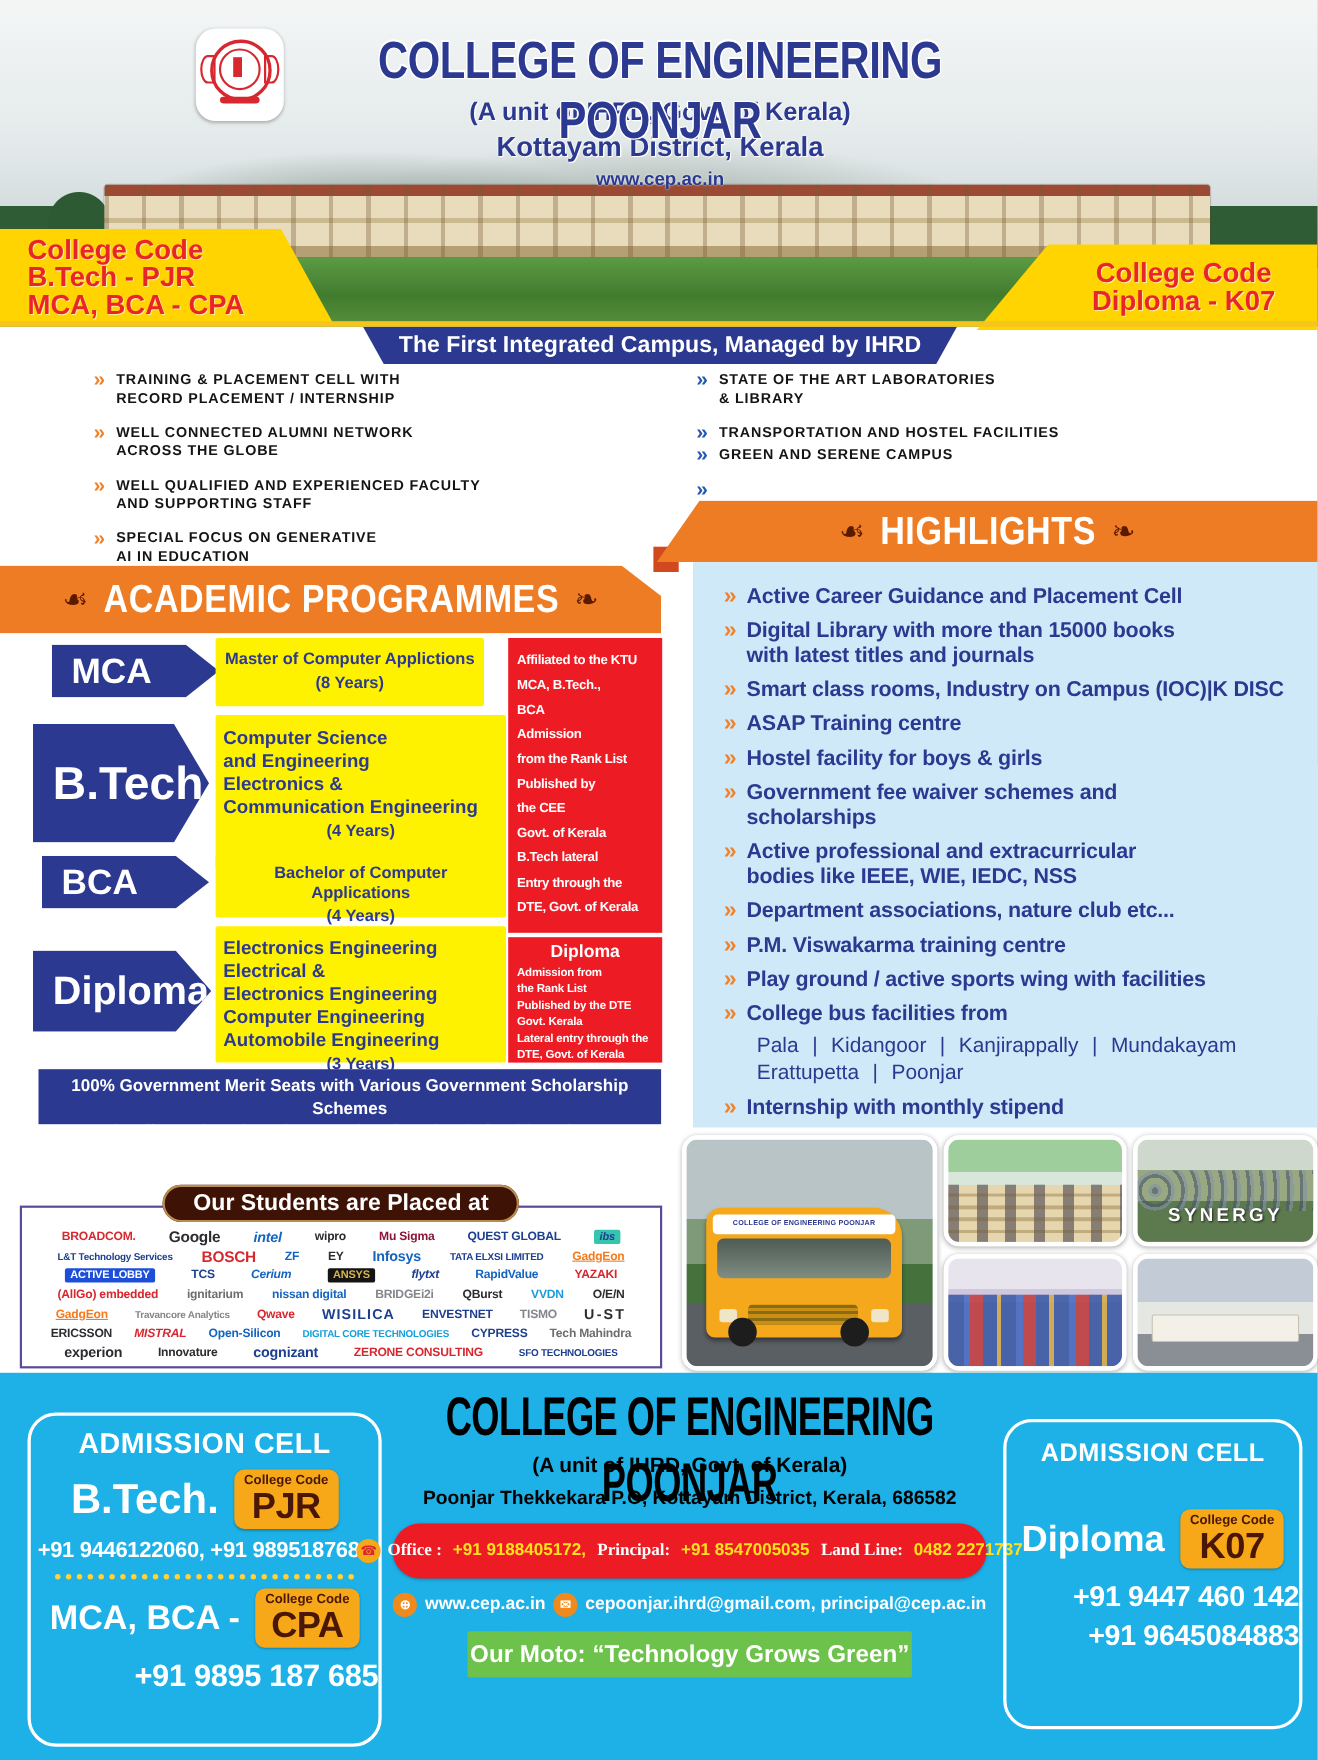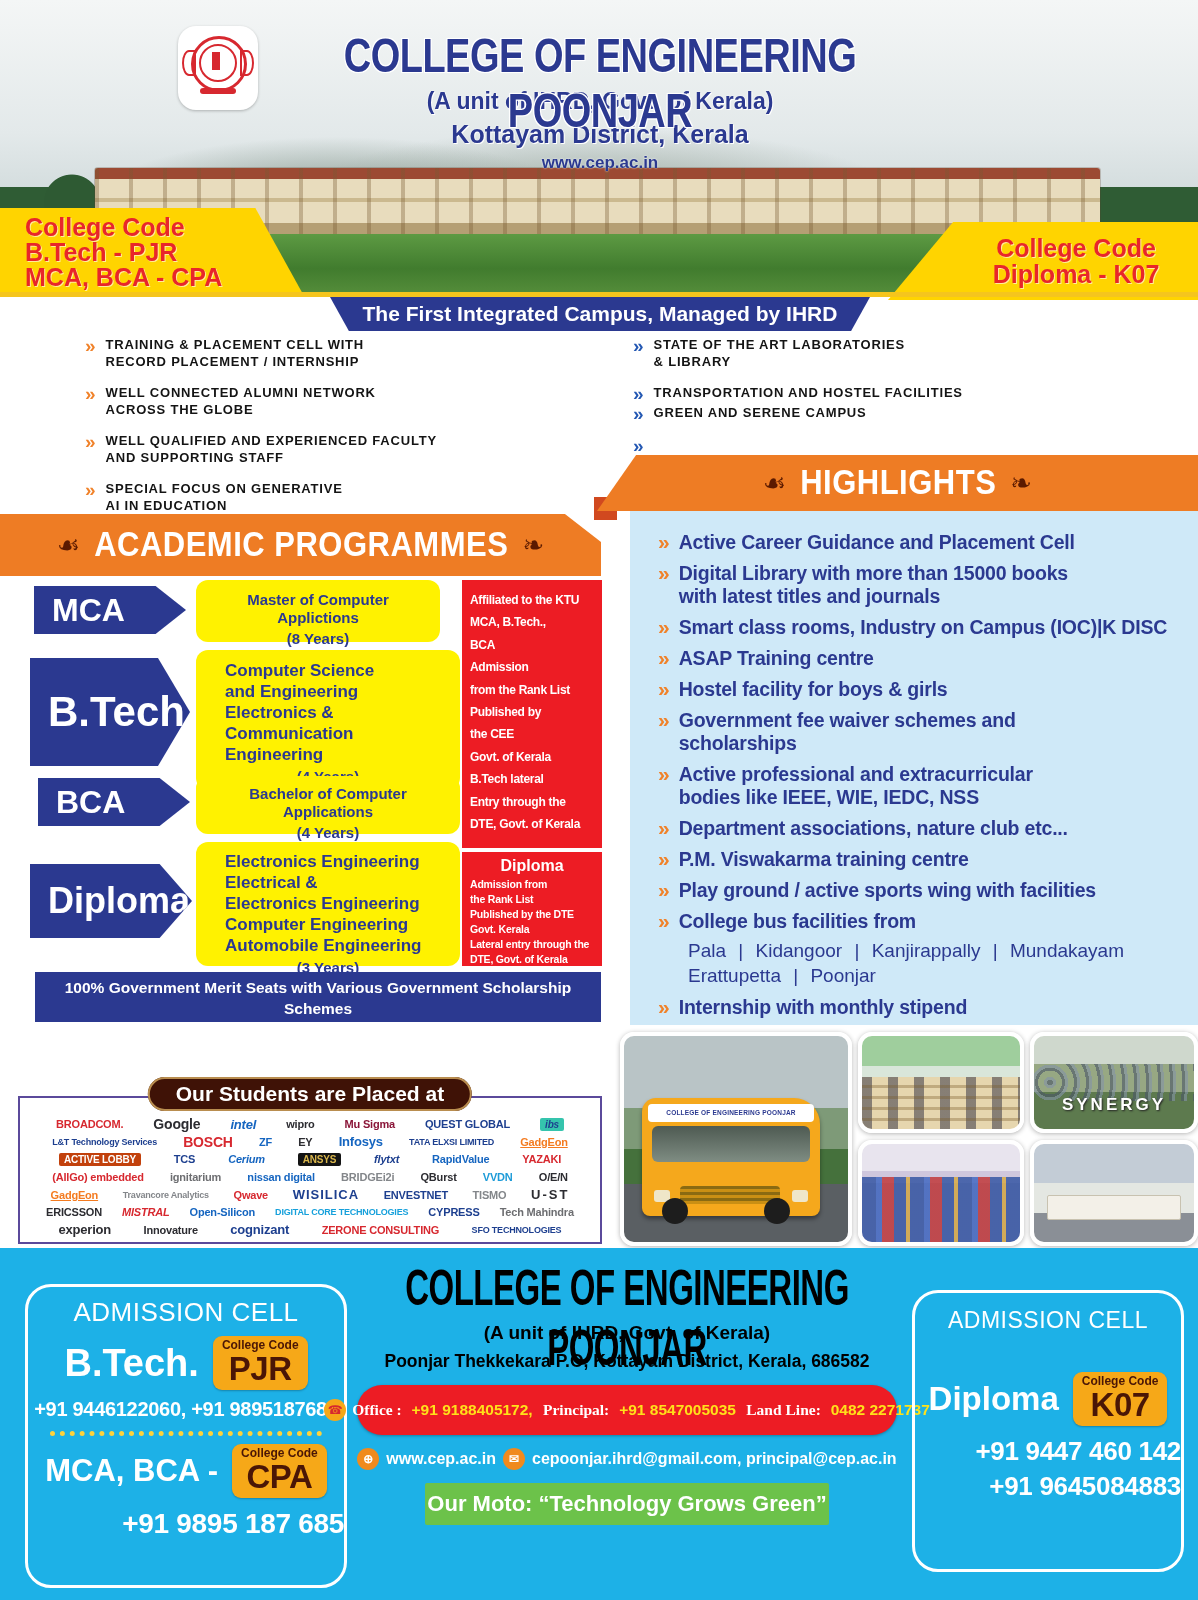--- a/index.html
+++ b/index.html
@@ -79,26 +79,26 @@
   .hl-panel{position:absolute;left:630px;top:511px;width:568px;height:514px;background:#cfe9f8;
      padding:20px 12px 0 28px;box-sizing:border-box;}
   .hl-item{display:flex;gap:9px;margin-bottom:8px;align-items:flex-start;}
   .hl-item .chev{font-size:21px;line-height:21px;}
   .hl-text{font-size:19.5px;font-weight:700;color:#2b3990;line-height:23px;white-space:pre-line;letter-spacing:-.2px;}
   .hl-routes{margin:-3px 0 8px 30px;font-size:19px;color:#2b3990;line-height:25px;white-space:pre-line;word-spacing:7px;}
 
   
   .prog-arrow{position:absolute;background:#2b3990;clip-path:polygon(0 0,80% 0,100% 50%,80% 100%,0 100%);
      color:#fff;font-weight:700;display:flex;align-items:center;padding-left:18px;box-sizing:border-box;}
-  .pa-mca{left:34px;top:586px;width:152px;height:48px;font-size:32px;}
+  .pa-mca{left:47px;top:586px;width:152px;height:48px;font-size:32px;}
   .pa-btech{left:30px;top:658px;width:160px;height:108px;font-size:42px;}
   .pa-bca{left:38px;top:778px;width:152px;height:48px;font-size:32px;}
   .pa-dip{left:30px;top:864px;width:162px;height:74px;font-size:36px;}
-  .prog-box{position:absolute;background:#fff200;border-radius:12px;color:#2b3990;font-weight:700;
-     box-sizing:border-box;padding:8px 29px;}
+  .prog-box{position:absolute;background:#fff200;border-radius:2px;color:#2b3990;font-weight:700;
+     box-sizing:border-box;padding:8px 7px;}
   .pb-mca{left:196px;top:580px;width:244px;height:62px;text-align:center;padding-top:11px;}
   .pb-btech{left:196px;top:650px;width:264px;height:140px;padding-top:10px;}
   .pb-bca{left:196px;top:776px;width:264px;height:58px;text-align:center;padding-top:9px;}
   .pb-dip{left:196px;top:842px;width:264px;height:124px;padding-top:9px;}
   .pb-line{font-size:15px;line-height:18px;white-space:pre-line;}
   .pb-btech .pb-line,.pb-dip .pb-line{font-size:17px;line-height:21px;}
   .pb-years{font-size:15px;margin-top:3px;text-align:center;}
   .redbox{position:absolute;background:#ed1c24;color:#fff;font-weight:700;box-sizing:border-box;}
   .red1{left:462px;top:580px;width:140px;height:268px;padding:9px 8px;font-size:12px;line-height:22.4px;
         white-space:pre-line;letter-spacing:-.3px;}
@@ -118,21 +118,21 @@
   .lg-rows{position:absolute;left:6px;top:18px;right:6px;bottom:4px;display:flex;flex-direction:column;
      justify-content:space-between;}
   .lg-row{display:flex;justify-content:space-evenly;align-items:center;height:16px;text-align:right;}
   .lg{font-weight:700;font-size:11px;white-space:nowrap;letter-spacing:-.2px;}
   .c-red{color:#d7282f;} .c-blue{color:#1565c0;} .c-navy{color:#1d3f8f;} .c-orange{color:#f47b20;text-decoration:underline;}
   .c-dark{color:#2c2c31;} .c-maroon{color:#8a1538;} .c-gray{color:#83868a;} .c-teal{color:#16a0db;}
   .c-lblue{color:#1d9bd8;} .c-gray2{color:#6d6e71;}
   .bx{padding:1px 5px;border-radius:2px;font-size:10px;}
   .bx-teal{background:#35c4ad;color:#1d3f8f;font-style:italic;}
   .bx-black{background:#141414;color:#d9b64c;}
-  .bx-red{background:#c2410c;color:#fff;}
+  .bx-red{background:#1d4ed8;color:#fff;}
 
   
   .photo{position:absolute;border:4px solid #fff;border-radius:14px;box-shadow:0 1px 5px rgba(0,0,0,.3);
      overflow:hidden;box-sizing:border-box;}
   .ph-bus{left:620px;top:1032px;width:232px;height:214px;
      background:linear-gradient(180deg,#b9c4c6 0 35%,#7e9a78 35% 55%,#45713c 55% 72%,#5a5f63 72% 100%);}
   .bus-body{position:absolute;left:18px;top:62px;width:178px;height:118px;background:#f5a81c;border-radius:14px 26px 8px 8px;
      box-shadow:0 3px 4px rgba(0,0,0,.4);}
   .bus-banner{position:absolute;left:6px;top:6px;right:6px;height:18px;background:#fff;border-radius:4px;
      color:#2b3990;font-size:6.5px;font-weight:700;text-align:center;line-height:18px;letter-spacing:.2px;}
@@ -161,21 +161,21 @@
   .ph-group{left:1030px;top:1140px;width:168px;height:106px;
      background:linear-gradient(180deg,#c3ccd6 0 40%,#e4e7e2 40% 70%,#8a8f96 70% 100%);}
   .ph-group:before{content:"";position:absolute;left:8%;right:8%;top:52%;height:24%;
      background:#f3f0e8;border:1px solid #c8c2b0;border-radius:2px;}
 
   
   .footer{position:absolute;left:0;top:1248px;width:1198px;height:352px;background:#1db1e7;}
   .cell{position:absolute;border:3px solid #fff;border-radius:26px;color:#fff;text-align:center;box-sizing:border-box;}
   .cellL{left:25px;top:36px;width:322px;height:304px;padding-top:10px;}
   .cellR{left:912px;top:42px;width:272px;height:282px;padding-top:14px;}
-  .cell-h{font-size:26px;font-weight:400;letter-spacing:.5px;}
+  .cell-h{font-size:26px;font-weight:700;letter-spacing:.5px;}
   .badge{display:inline-block;background:#f6a818;border-radius:9px;padding:3px 9px 5px;line-height:1;
      box-shadow:0 1px 2px rgba(0,0,0,.25);}
   .badge .b-top{font-size:12px;font-weight:700;color:#4a1606;display:block;}
   .badge .b-code{font-size:33px;font-weight:700;color:#4a1606;display:block;margin-top:1px;letter-spacing:-.5px;}
   .rowflex{display:flex;align-items:center;justify-content:center;gap:14px;margin-top:8px;}
   .deg-label{font-size:38px;font-weight:700;}
   .deg-label.sm{font-size:31px;}
   .ph-line{font-size:20px;font-weight:700;margin-top:8px;letter-spacing:-.3px;}
   .ph-line.big{font-size:28px;margin-top:10px;text-align:right;}
   .dots{width:86%;margin:10px auto 2px;border-top:5px dotted #ffd23a;}

